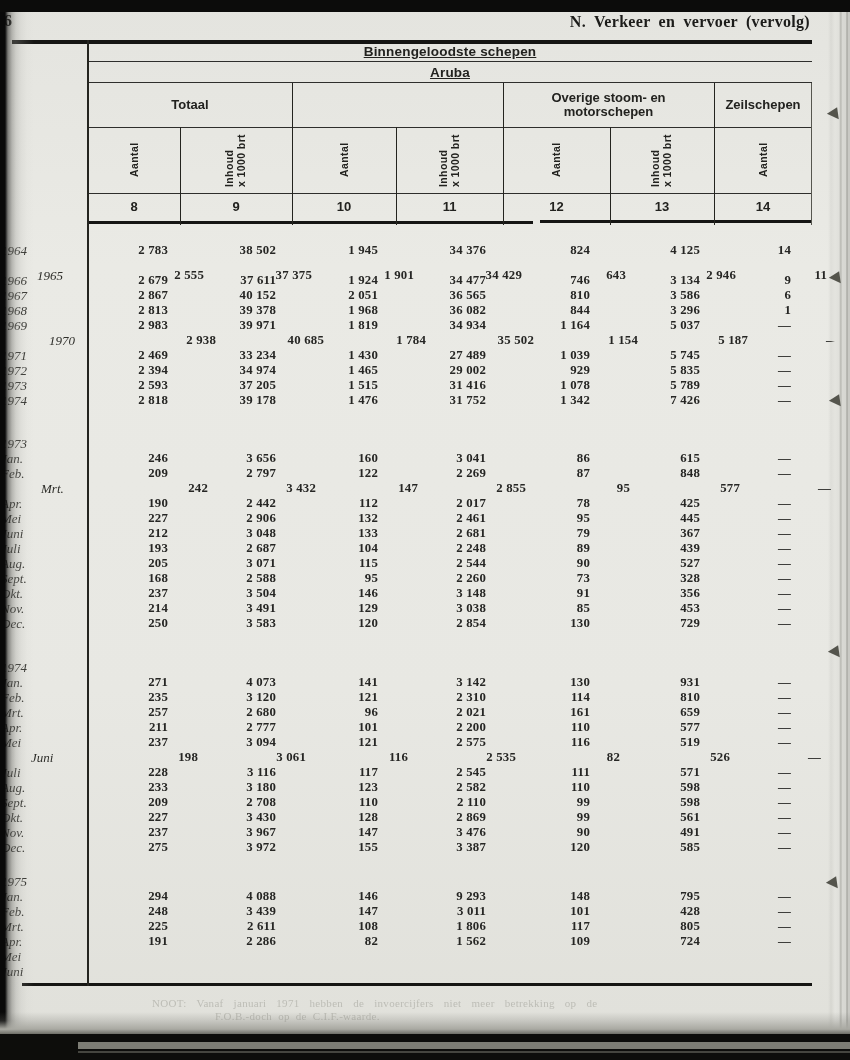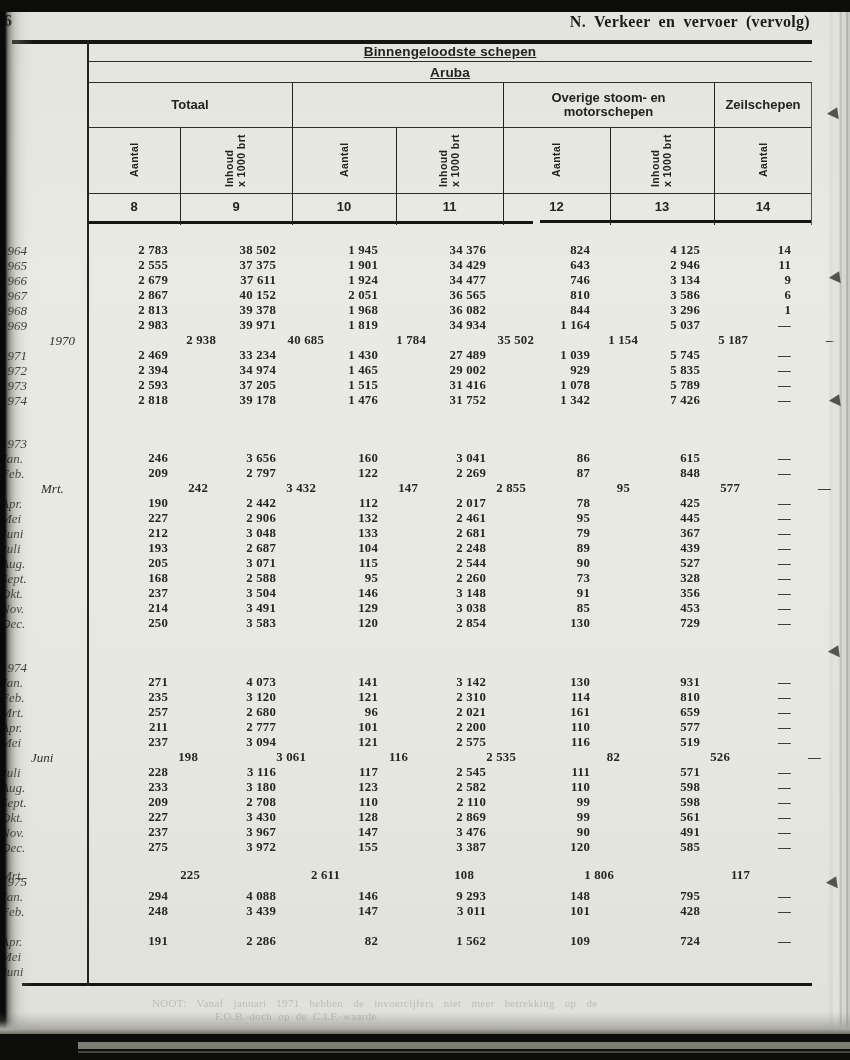--- a/index.html
+++ b/index.html
@@ -148,21 +148,21 @@
       <div class="drow" style="top: 243px;">
         <div class="lbl">1964</div>
         <div class="val c1">2 783</div>
         <div class="val c2">38 502</div>
         <div class="val c3">1 945</div>
         <div class="val c4">34 376</div>
         <div class="val c5">824</div>
         <div class="val c6">4 125</div>
         <div class="val c7">14</div>
       </div>
-      <div class="drow" style="top: 258px;">
+      <div class="drow" style="top: 268px; padding-left: 36px;">
         <div class="lbl">1965</div>
         <div class="val c1">2 555</div>
         <div class="val c2">37 375</div>
         <div class="val c3">1 901</div>
         <div class="val c4">34 429</div>
         <div class="val c5">643</div>
         <div class="val c6">2 946</div>
         <div class="val c7">11</div>
       </div>
       <div class="drow" style="top: 273px;">
@@ -517,21 +517,21 @@
       <div class="drow" style="top: 904px;">
         <div class="lbl">Feb.</div>
         <div class="val c1">248</div>
         <div class="val c2">3 439</div>
         <div class="val c3">147</div>
         <div class="val c4">3 011</div>
         <div class="val c5">101</div>
         <div class="val c6">428</div>
         <div class="val c7">—</div>
       </div>
-      <div class="drow" style="top: 868px; gap: 32px;">
+      <div class="drow" style="top: 919px;">
         <div class="lbl">Mrt.</div>
         <div class="val c1">225</div>
         <div class="val c2">2 611</div>
         <div class="val c3">108</div>
         <div class="val c4">1 806</div>
         <div class="val c5">117</div>
         <div class="val c6">805</div>
         <div class="val c7">—</div>
       </div>
       <div class="drow" style="top: 934px;">

